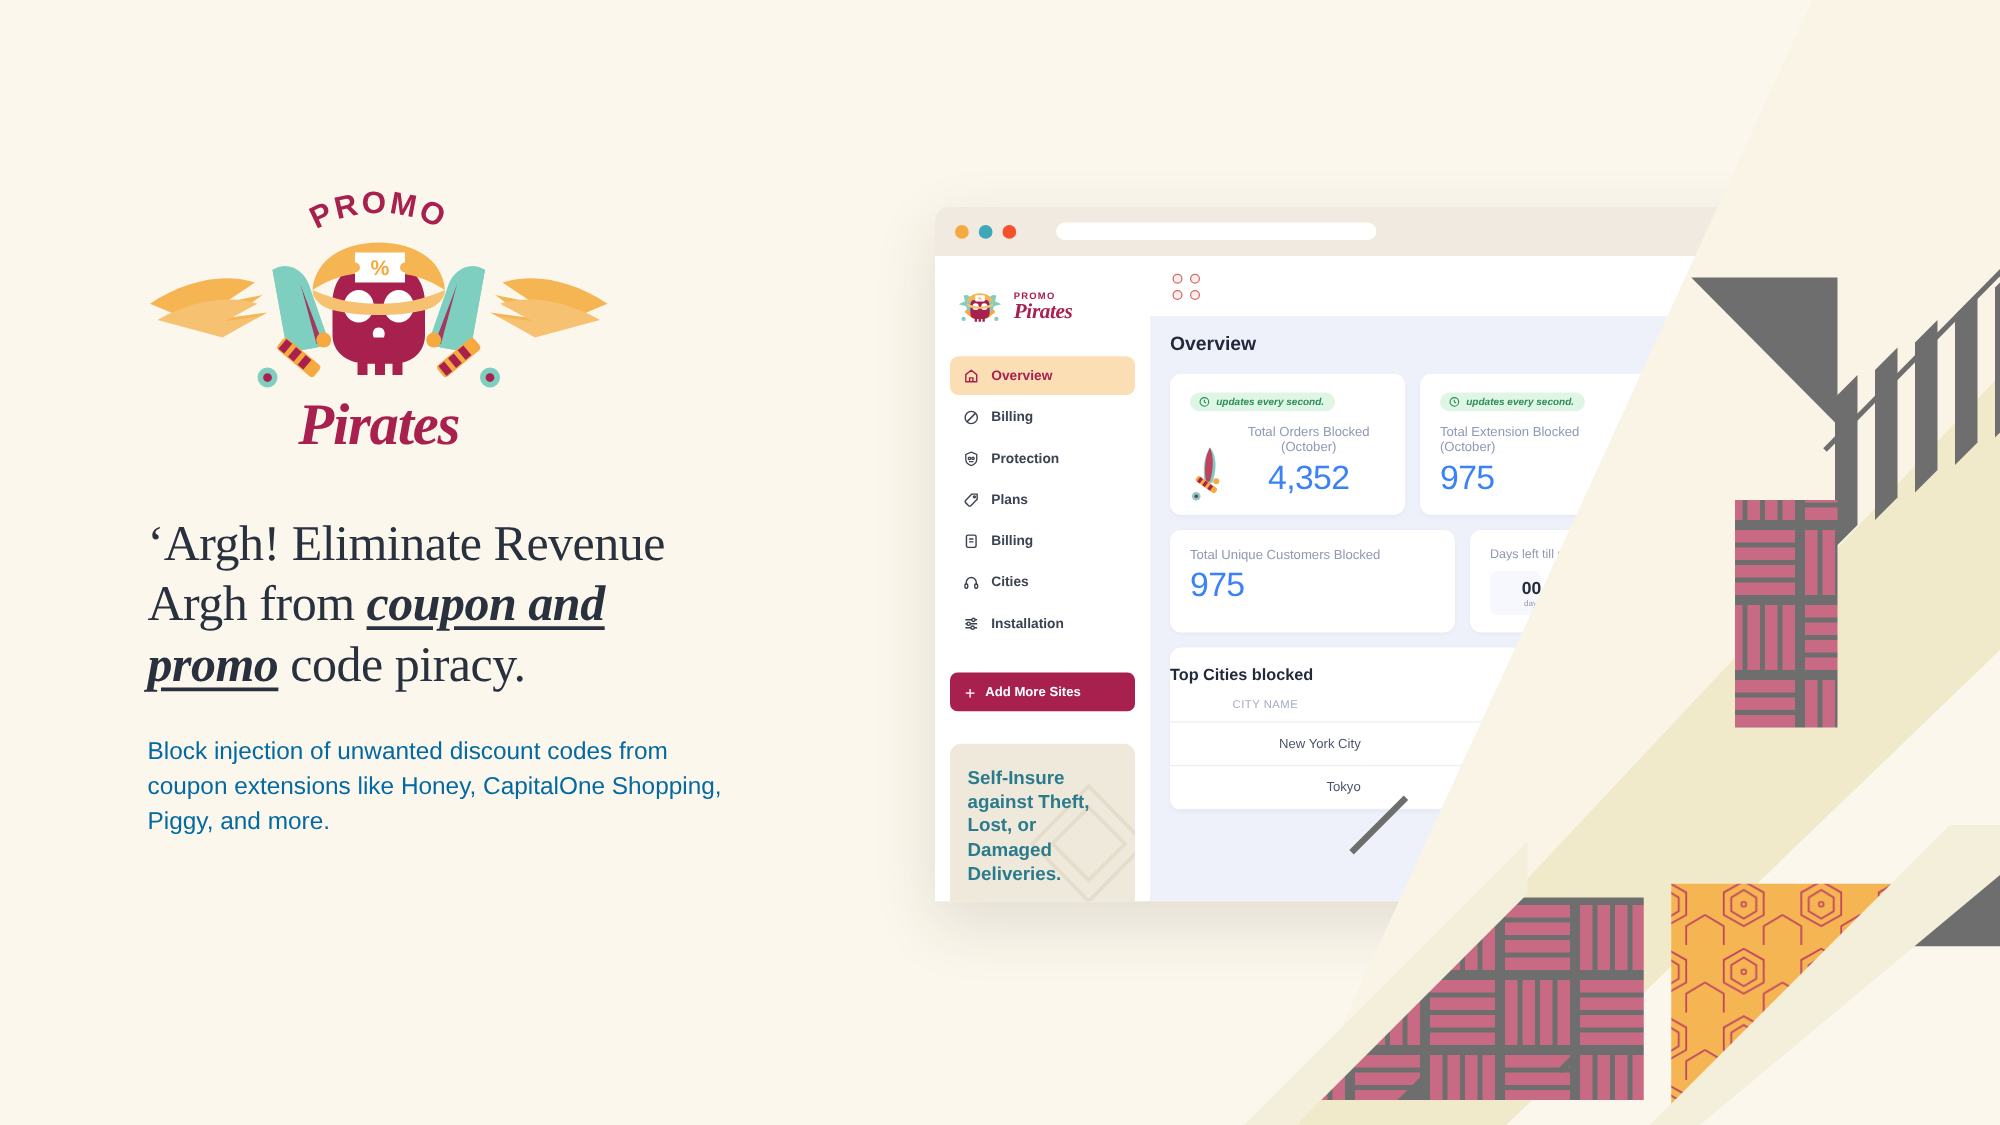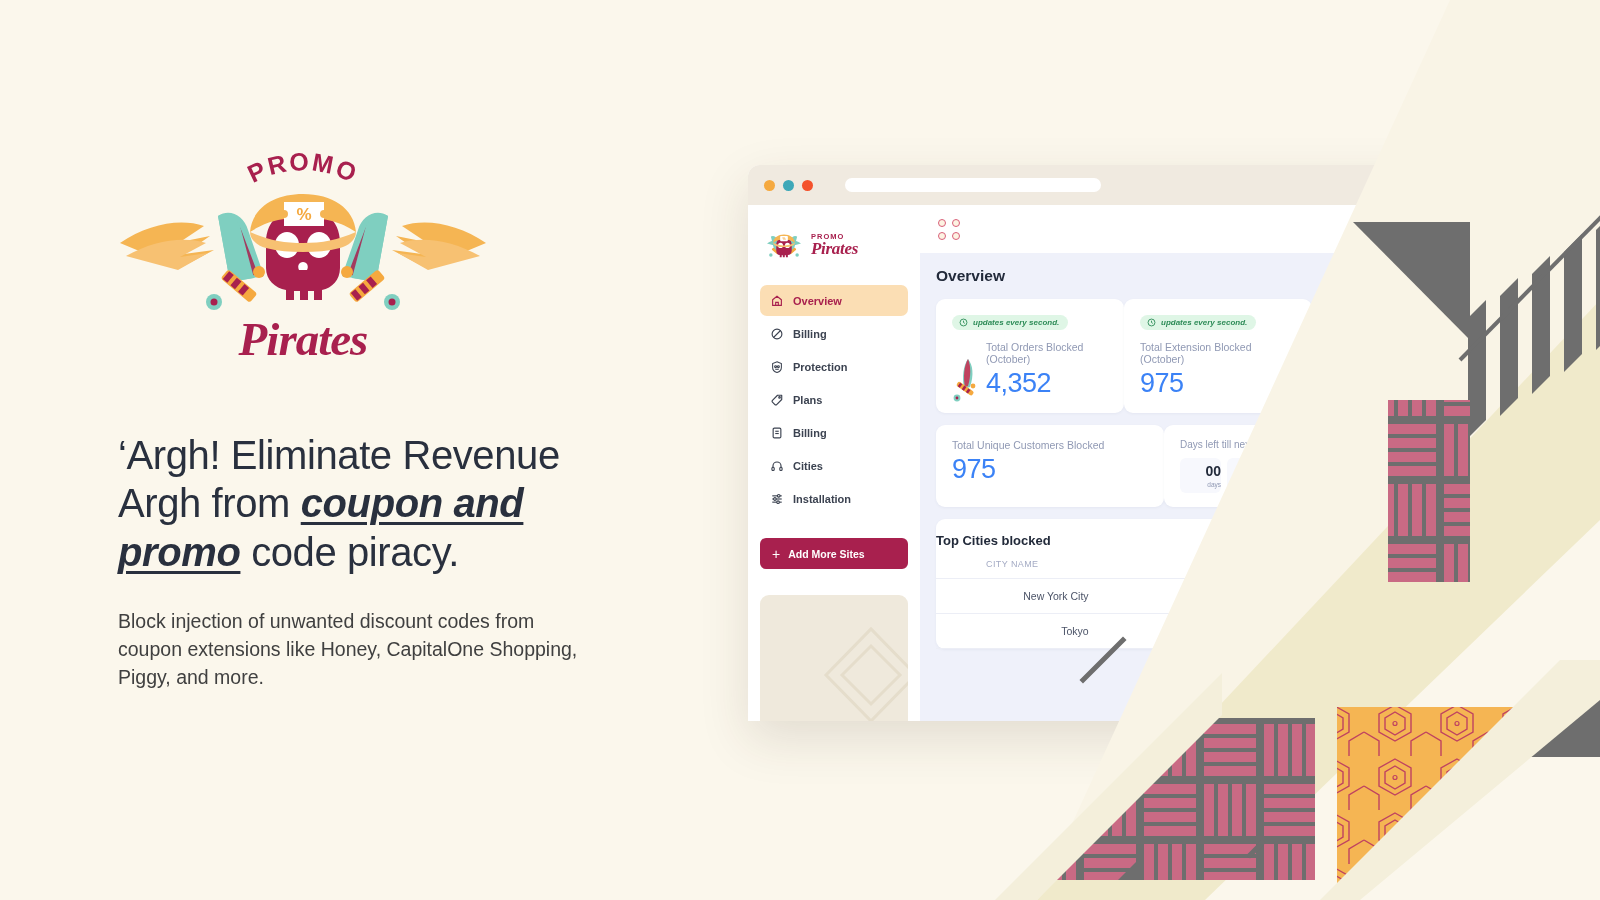--- a/index.html
+++ b/index.html
@@ -15,41 +15,42 @@
     position: absolute;
     left: 0; top: 0;
     width: 700px; height: 900px;
     padding: 150px 0 0 118px;
   }
 
   .logo-wrap { position: relative; width: 370px; height: 215px; }
   .logo-svg { display: block; }
 
   .headline {
-    margin-top: 66px;
+    margin-top: 46px;
     width: 500px;
     font-size: 40px;
     line-height: 1.21;
     font-weight: 500;
     color: #29303E;
     letter-spacing: -0.4px;
+    font-family: Liberation Serif, serif;
   }
   .headline .em {
     font-style: italic;
     font-weight: 700;
     text-decoration: underline;
     text-underline-offset: 5px;
     text-decoration-thickness: 2.5px;
   }
   .subhead {
     margin-top: 32px;
     width: 480px;
     font-size: 19.5px;
     line-height: 1.42;
-    color: #404040;
+    color: #0369a1;
   }
 
   
   .browser {
     position: absolute;
     left: 748px; top: 165px;
     width: 702px; height: 556px;
     background: #FFFFFF;
     border-radius: 12px 12px 0 0;
     box-shadow: 0 18px 50px rgba(60,50,30,0.13);
@@ -151,40 +152,40 @@
     flex: 1;
     background: #EFF1FA;
     padding: 14px 16px;
     overflow: hidden;
   }
   .content-title {
     font-size: 15.5px; font-weight: 700; color: #222A3A;
     margin-bottom: 14px;
   }
 
-  .row { display: flex; margin-bottom: 12px; }
+  .row { display: flex; gap: 12px; margin-bottom: 12px; }
 
   .card {
     background: #fff; border-radius: 9px;
     padding: 14px 16px;
     box-shadow: 0 1px 3px rgba(40,50,90,0.05);
   }
   .badge {
     display: inline-flex; align-items: center; gap: 5px;
     background: #DFF6E6; border-radius: 10px;
     padding: 3px 9px 3px 7px;
     font-size: 8px; font-style: italic; color: #2E8C58; font-weight: 600;
     margin-bottom: 11px;
   }
   .badge svg { display: block; }
   .stat-label { font-size: 10.5px; color: #9099B4; margin-bottom: 3px; }
   .stat-value { font-size: 27px; font-weight: 400; color: #3b82f6; letter-spacing: -0.5px; }
   .stat-with-ico { display: flex; align-items: flex-end; gap: 8px; }
   .sword { width: 26px; height: 46px; flex: 0 0 26px; margin-bottom: -4px; }
-  .stat-txt { flex: 1; }
+  .stat-txt { flex: 1; text-align: center; }
 
   .card-orders { width: 188px; }
   .card-ext { width: 188px; }
   .card-hello {
     width: 200px; background: #F5A93F; color: #fff;
     padding: 16px 16px;
   }
   .hello-title { font-size: 15px; font-weight: 700; margin-bottom: 9px; white-space: nowrap; }
   .hello-sub { font-size: 9.5px; line-height: 1.5; font-weight: 600; margin-bottom: 14px; }
   .contact-btn {
@@ -430,20 +431,21 @@
         <span>Add More Sites</span>
       </div>
 
       <div class="promo-card">
         <svg class="promo-deco" width="110" height="130" viewBox="0 0 110 130">
           <g fill="none" stroke="#DCD3BE" stroke-width="3">
             <path d="M10 60 L55 14 L100 60 L55 106 Z"></path>
             <path d="M26 60 L55 31 L84 60 L55 89 Z"></path>
           </g>
         </svg>
+        <div class="promo-card-title">Self-Insure against Theft, Lost, or Damaged Deliveries.</div>
       </div>
     </aside>
 
     <section class="main">
 
       <div class="topbar">
         <div class="grid-ico">
           <i></i>
           <i></i>
           <i></i>

